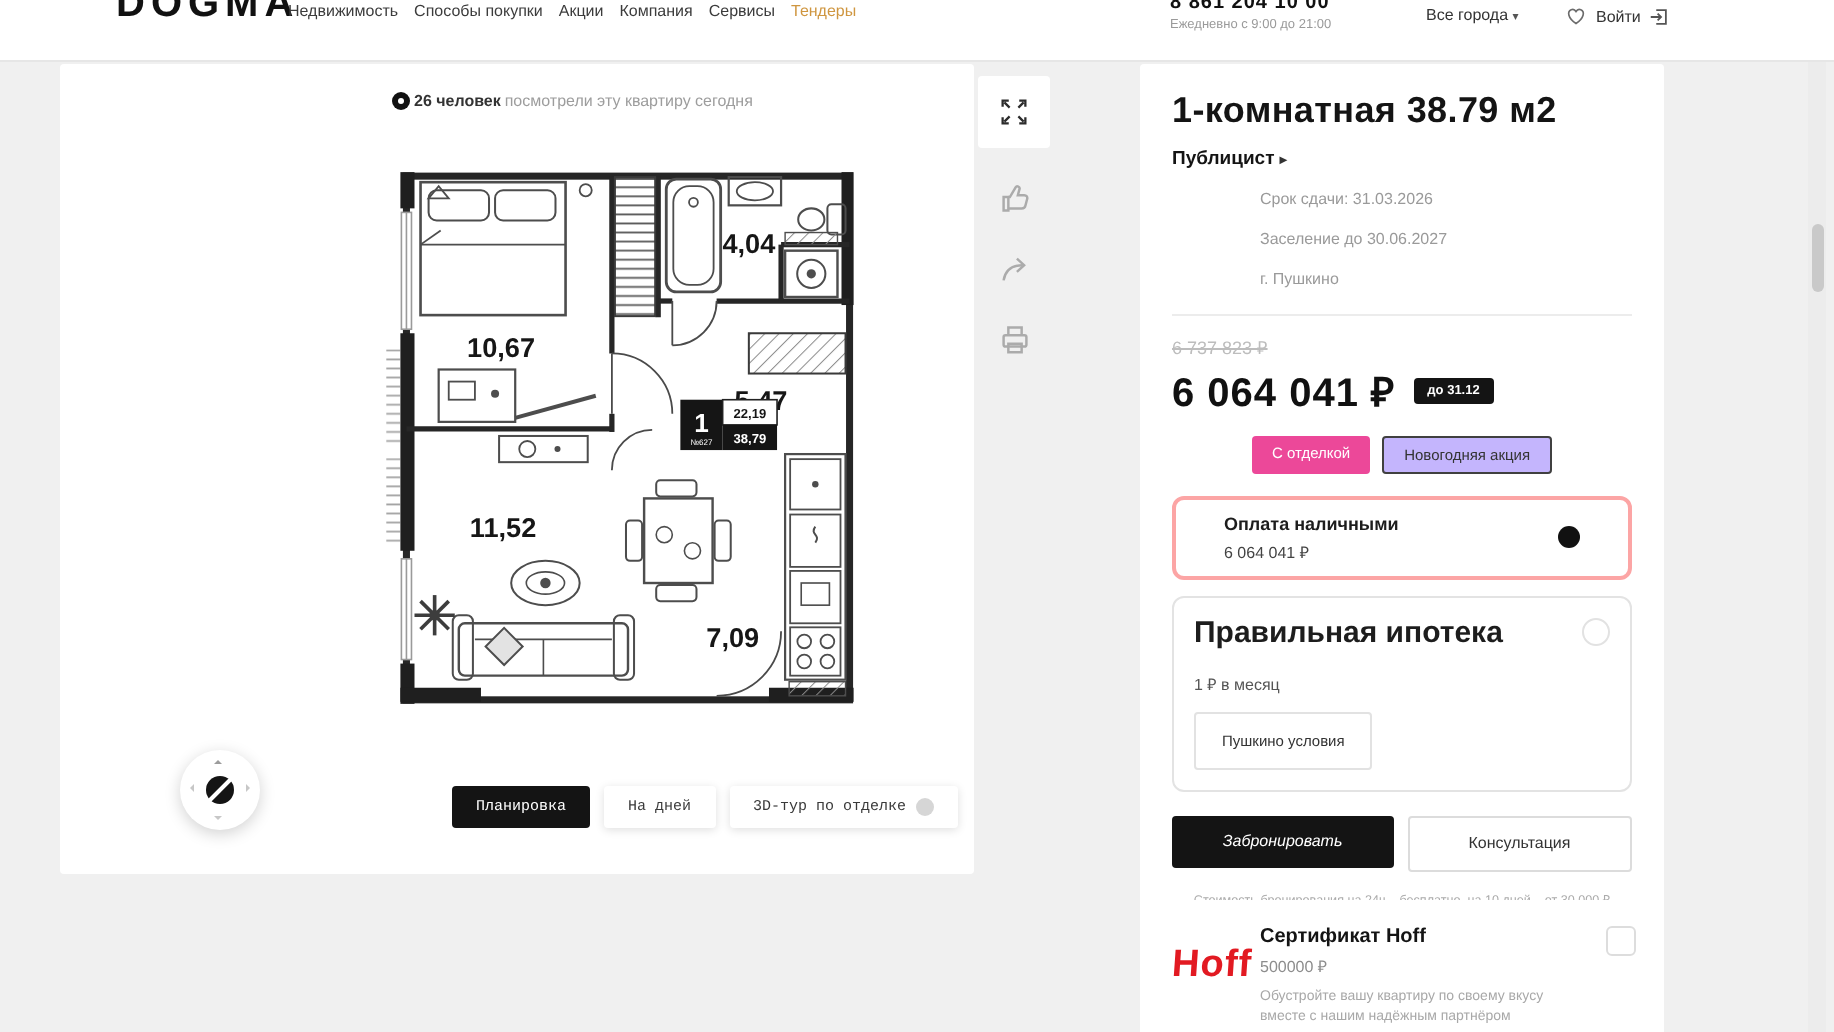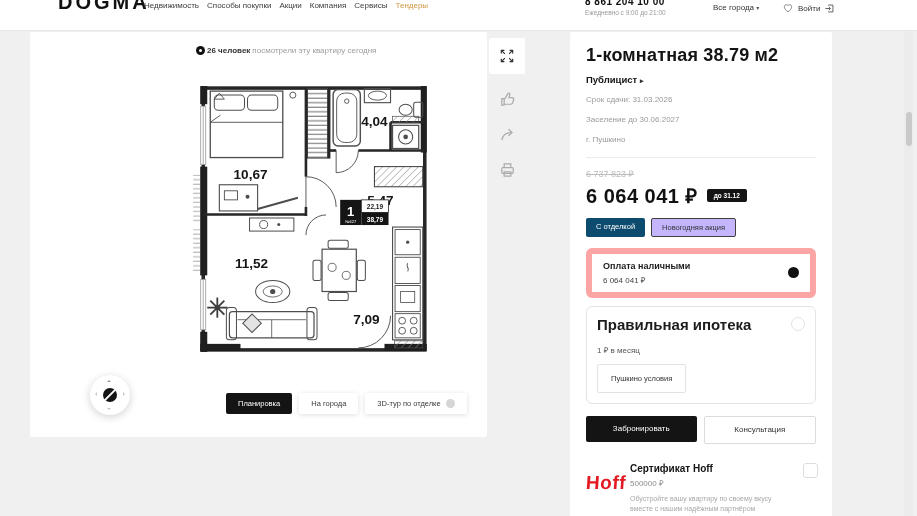--- a/index.html
+++ b/index.html
@@ -34,55 +34,55 @@
   .compass .tick{position:absolute;width:0;height:0;border:2.5px solid transparent;}
   .compass .tN{left:17px;top:3px;border-bottom-color:#9c9c9c;}
   .compass .tS{left:17px;bottom:3px;border-top-color:#c7c7c7;}
   .compass .tW{left:3px;top:17px;border-right-color:#c7c7c7;}
   .compass .tE{right:3px;top:17px;border-left-color:#c7c7c7;}
   .compass .needle{position:absolute;left:13px;top:13px;width:14px;height:14px;border-radius:50%;background:#141414;}
   .compass .needle:after{content:"";position:absolute;left:6px;top:-2px;width:2px;height:18px;background:#fff;transform:rotate(45deg);}
   
   .tabs{position:absolute;left:196px;top:361px;display:flex;gap:7px;font-size:7.5px;}
   .tab{height:21px;display:flex;align-items:center;padding:0 12px;border-radius:2px;cursor:pointer;background:#fff;
-       box-shadow:0 1px 5px rgba(0,0,0,.13);color:#3a3a3a;white-space:nowrap;}
+       box-shadow:0 1px 5px rgba(0,0,0,.13);color:#3a3a3a;white-space:nowrap;font-family:Liberation Mono, monospace;}
   .tab.active{background:#141414;color:#fff;box-shadow:none;}
   .tab .lock{width:9px;height:9px;border-radius:50%;background:#d6d6d6;margin-left:5px;}
   
   .panel{position:absolute;left:570px;top:32px;width:262px;height:485px;background:#fff;border-radius:2px;
          padding:0;box-sizing:border-box;}
   .panel .inner{padding:13px 16px 0 16px;}
   .title{font-size:18px;font-weight:700;letter-spacing:.2px;color:#141414;}
   .project{margin-top:8px;font-size:9.5px;font-weight:700;color:#141414;cursor:pointer;}
   .project .car{font-size:7px;color:#333;}
-  .meta{margin-top:9px;font-size:8px;color:#9a9a9a;line-height:1.4;}
+  .meta{margin-top:9px;font-size:8px;color:#9a9a9a;line-height:1.4;margin-left:44px;}
   .divider{height:1px;background:#ececec;margin:11px 0 9px 0;}
   .old-price{font-size:9px;color:#bdbdbd;text-decoration:line-through;}
   .price-row{display:flex;align-items:center;gap:9px;margin-top:2px;}
   .price{font-size:20px;font-weight:800;letter-spacing:.5px;color:#111;}
   .price-badge{background:#141414;color:#fff;font-size:6.5px;padding:3px 7px;border-radius:2px;font-weight:700;}
   .tag-row{display:flex;gap:6px;margin-top:9px;}
   .tag{font-size:7.5px;padding:4px 10px;border-radius:2px;cursor:pointer;}
-  .tag.dark{background:#0c4a6e;color:#fff;}
+  .tag.dark{background:#ec4899;color:#fff;margin-left:40px;}
   .tag.light{background:#c4b5fd;border:1px solid #404040;color:#333;}
-  .opt1{margin-top:11px;border:6px solid #fca5a5;border-radius:6px;padding:7px 11px;display:flex;
+  .opt1{margin-top:11px;border:2px solid #fca5a5;border-radius:6px;padding:7px 24px;display:flex;
         justify-content:space-between;align-items:center;cursor:pointer;}
   .opt1 .t{font-size:9px;font-weight:600;}
   .opt1 .v{font-size:8px;color:#444;margin-top:3px;}
   .radio-on{width:11px;height:11px;border-radius:50%;background:#111;}
   .opt2{margin-top:8px;border:1px solid #e3e3e3;border-radius:6px;padding:9px 10px 10px 10px;}
   .opt2-head{display:flex;justify-content:space-between;align-items:center;cursor:pointer;}
   .opt2-head .t{font-size:15px;font-weight:600;}
   .radio-off{width:12px;height:12px;border-radius:50%;border:1.5px solid #e2e2e2;background:#fff;}
   .monthly{font-size:8px;color:#555;margin:11px 0 9px 0;}
   .chg-btn{display:inline-block;font-size:7.5px;color:#333;border:1px solid #e2e2e2;background:#fff;
            padding:9px 13px;border-radius:2px;cursor:pointer;}
   .cta-row{display:flex;gap:7px;margin-top:12px;}
   .btn{flex:1;height:26px;display:flex;align-items:center;justify-content:center;font-size:8px;border-radius:2px;cursor:pointer;}
-  .btn.book{background:#141414;color:#fff;}
+  .btn.book{background:#141414;color:#fff;font-style:italic;}
   .btn.consult{background:#fff;border:1px solid #dcdcdc;color:#333;}
   .note{margin-top:9px;font-size:6.3px;color:#ababab;text-align:center;}
   
   .hoff{position:absolute;left:570px;top:450px;width:262px;height:80px;background:#fff;border-radius:2px;
         box-sizing:border-box;padding:13px 14px;}
   .hoff-logo{position:absolute;left:16px;top:22px;font-size:19px;font-weight:800;color:#e21a22;
              transform:skewX(-4deg);letter-spacing:.5px;}
   .hoff-body{margin-left:46px;}
   .hoff-title{font-size:10px;font-weight:700;color:#141414;}
   .hoff-amt{font-size:8px;color:#8d8d8d;margin-top:3px;}
@@ -305,21 +305,21 @@
         <span class="tick tW"></span>
         <span class="tick tE"></span>
       <span class="needle"></span>
     </div>
 
     <div class="tabs">
       <div class="tab active">
         <span>Планировка</span>
       </div>
       <div class="tab">
-        <span>На города</span>
+        <span>На дней</span>
       </div>
       <div class="tab">
         <span>3D-тур по отделке</span>
         <span class="lock"></span>
       </div>
     </div>
   </div>
 
   <div class="fs-btn">
     <svg width="14" height="14" viewBox="0 0 16 16">

